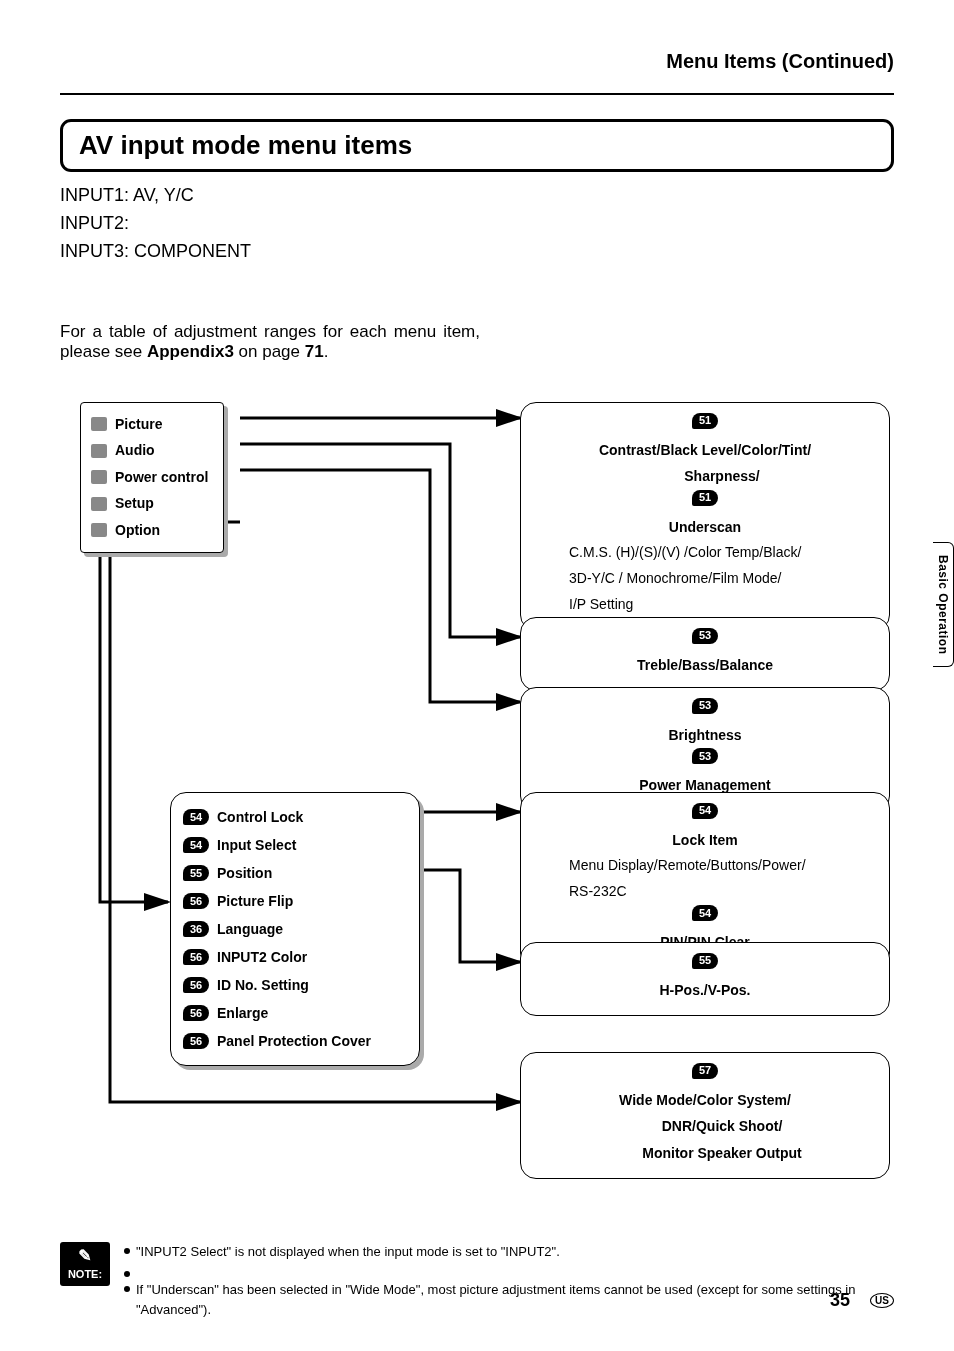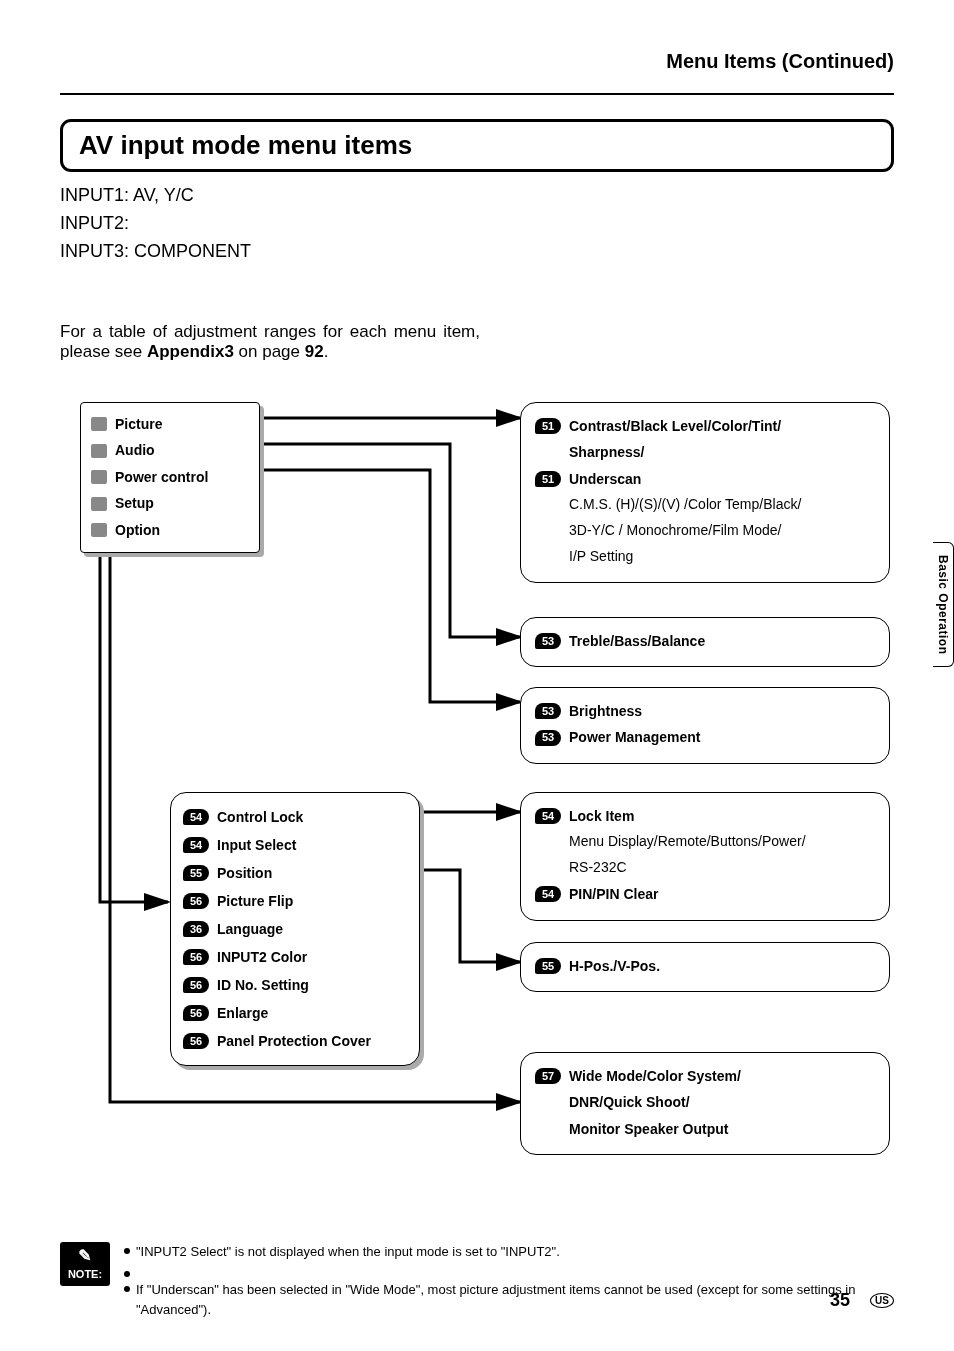--- a/index.html
+++ b/index.html
@@ -29,21 +29,21 @@
     margin-bottom: 10px;
   }
   .inputs-row { display:flex; gap:56px; margin-bottom:40px; align-items:flex-start;flex-direction:column;}
   .input-list { font-size:18px; line-height:1.55; }
   .desc { font-size:17px; max-width:420px; text-align:justify; }
   .desc b { font-weight:bold; }
   .diagram { position:relative; width:100%; height:780px; }
 
   .menu-box {
     position:absolute; left:20px; top:0;
-    width:180px; border:1px solid #000; border-radius:4px;
+    width:144px; border:1px solid #000; border-radius:4px;
     background:#fff; padding:8px 10px;
     box-shadow: 4px 4px 0 #aaa;
   }
   .menu-box .row { display:flex; align-items:center; gap:8px; font-weight:bold; font-size:14px; line-height:1.9; }
   .menu-box .ic { width:16px; height:14px; background:#888; display:inline-block; border-radius:2px; }
 
   .setup-box {
     position:absolute; left:110px; top:390px;
     width:250px; border:1px solid #000; border-radius:16px;
     background:#fff; padding:10px 12px;
@@ -58,21 +58,21 @@
     flex-shrink:0;
   }
 
   .panel {
     position:absolute;
     border:1px solid #000; border-radius:16px;
     background:#fff; padding:10px 14px 12px 14px;
     width:370px;
     font-size:14px;
   }
-  .panel .li-row { line-height:1.9; }
+  .panel .li-row { line-height:1.9;flex-direction:column; }
   .detail { padding-left:34px; font-size:14px; line-height:1.85; }
 
   .side-tab {
     position:absolute; right:-60px; top:140px;
     writing-mode: vertical-rl;
     font-weight:bold; font-size:12px;
     padding:12px 3px 12px 3px;
     border:1px solid #000; border-left:none;
     border-radius: 0 6px 6px 0;
     background:#fff;
@@ -102,21 +102,21 @@
 
 <div class="section-title-box">AV input mode menu items</div>
 
 <div class="inputs-row">
   <div class="input-list">
     <div>INPUT1: AV, Y/C</div>
     <div>INPUT2:</div>
     <div>INPUT3: COMPONENT</div>
   </div>
   <div class="desc">
-    <span>For a table of adjustment ranges for each menu item, please see </span><b>Appendix3</b><span> on page </span><b>92</b><span>.</span>
+    <span>For a table of adjustment ranges for each menu item, please see </span><b>Appendix3</b><span> on page </span><b>71</b><span>.</span>
   </div>
 </div>
 
 <div class="diagram">
 
   <svg class="wires">
     <defs>
       <marker id="arrow" markerWidth="10" markerHeight="10" refX="8" refY="3" orient="auto">
         <path d="M0,0 L0,6 L9,3 z" fill="#000"></path>
       </marker>

